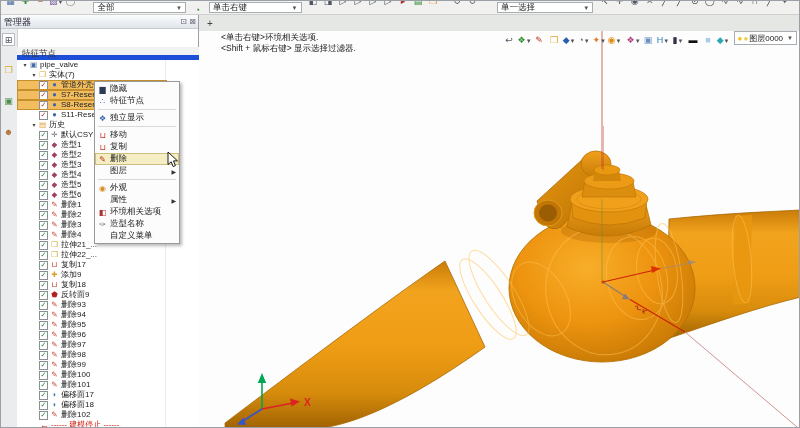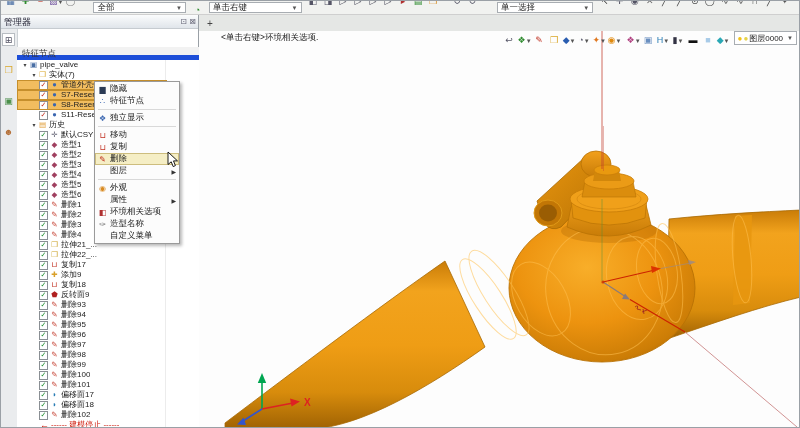--- a/index.html
+++ b/index.html
@@ -339,20 +339,21 @@
     <path d="M1,1 L1,13.5 L4.2,10.8 L6.2,15.6 L8.4,14.6 L6.5,9.9 L10.5,9.9 Z" fill="#fff" stroke="#000" stroke-width="0.9"></path>
   </svg>
 
   <div id="tabbar">
     <div id="tab-new">+</div>
   </div>
 
   <div id="canvas">
     <div id="hints">
       <div>&lt;单击右键&gt;环境相关选项.</div>
+      <div>&lt;Shift + 鼠标右键&gt; 显示选择过滤器.</div>
     </div>
     <div id="tb2">
       <span id="tb2-icons"><span class="tbico" style="color: rgb(85, 85, 102);">↩</span><span class="tbico" style="color: rgb(46, 139, 46);">❖<span class="caret">▼</span></span><span class="tbico" style="color: rgb(192, 48, 32);">✎</span><span class="tbico" style="color: rgb(217, 167, 42);">❒</span><span class="tbico" style="color: rgb(42, 93, 176);">◆<span class="caret">▼</span></span><span class="tbico" style="color: rgb(102, 102, 119);">◔<span class="caret">▼</span></span><span class="tbico" style="color: rgb(224, 120, 32);">✦<span class="caret">▼</span></span><span class="tbico" style="color: rgb(224, 138, 16);">◉<span class="caret">▼</span></span><span class="vsep"></span><span class="tbico" style="color: rgb(176, 64, 128);">❖<span class="caret">▼</span></span><span class="tbico" style="color: rgb(106, 143, 192);">▣</span><span class="tbico" style="color: rgb(42, 125, 181);">H<span class="caret">▼</span></span><span class="tbico" style="color: rgb(51, 51, 68);">▮<span class="caret">▼</span></span><span class="tbico" style="color: rgb(17, 17, 17);">▬</span><span class="tbico" style="color: rgb(168, 203, 232);">■</span><span class="tbico" style="color: rgb(42, 168, 181);">◆<span class="caret">▼</span></span></span>
       <span id="layer-box">
         <span id="bulbs"><span class="bulb" style="color: rgb(242, 194, 26);">●</span><span class="bulb" style="color: rgb(230, 211, 74);">●</span></span>
         <span>图层0000</span>
         <span class="caret" style="margin-left:4px">▼</span>
       </span>
     </div>
 

